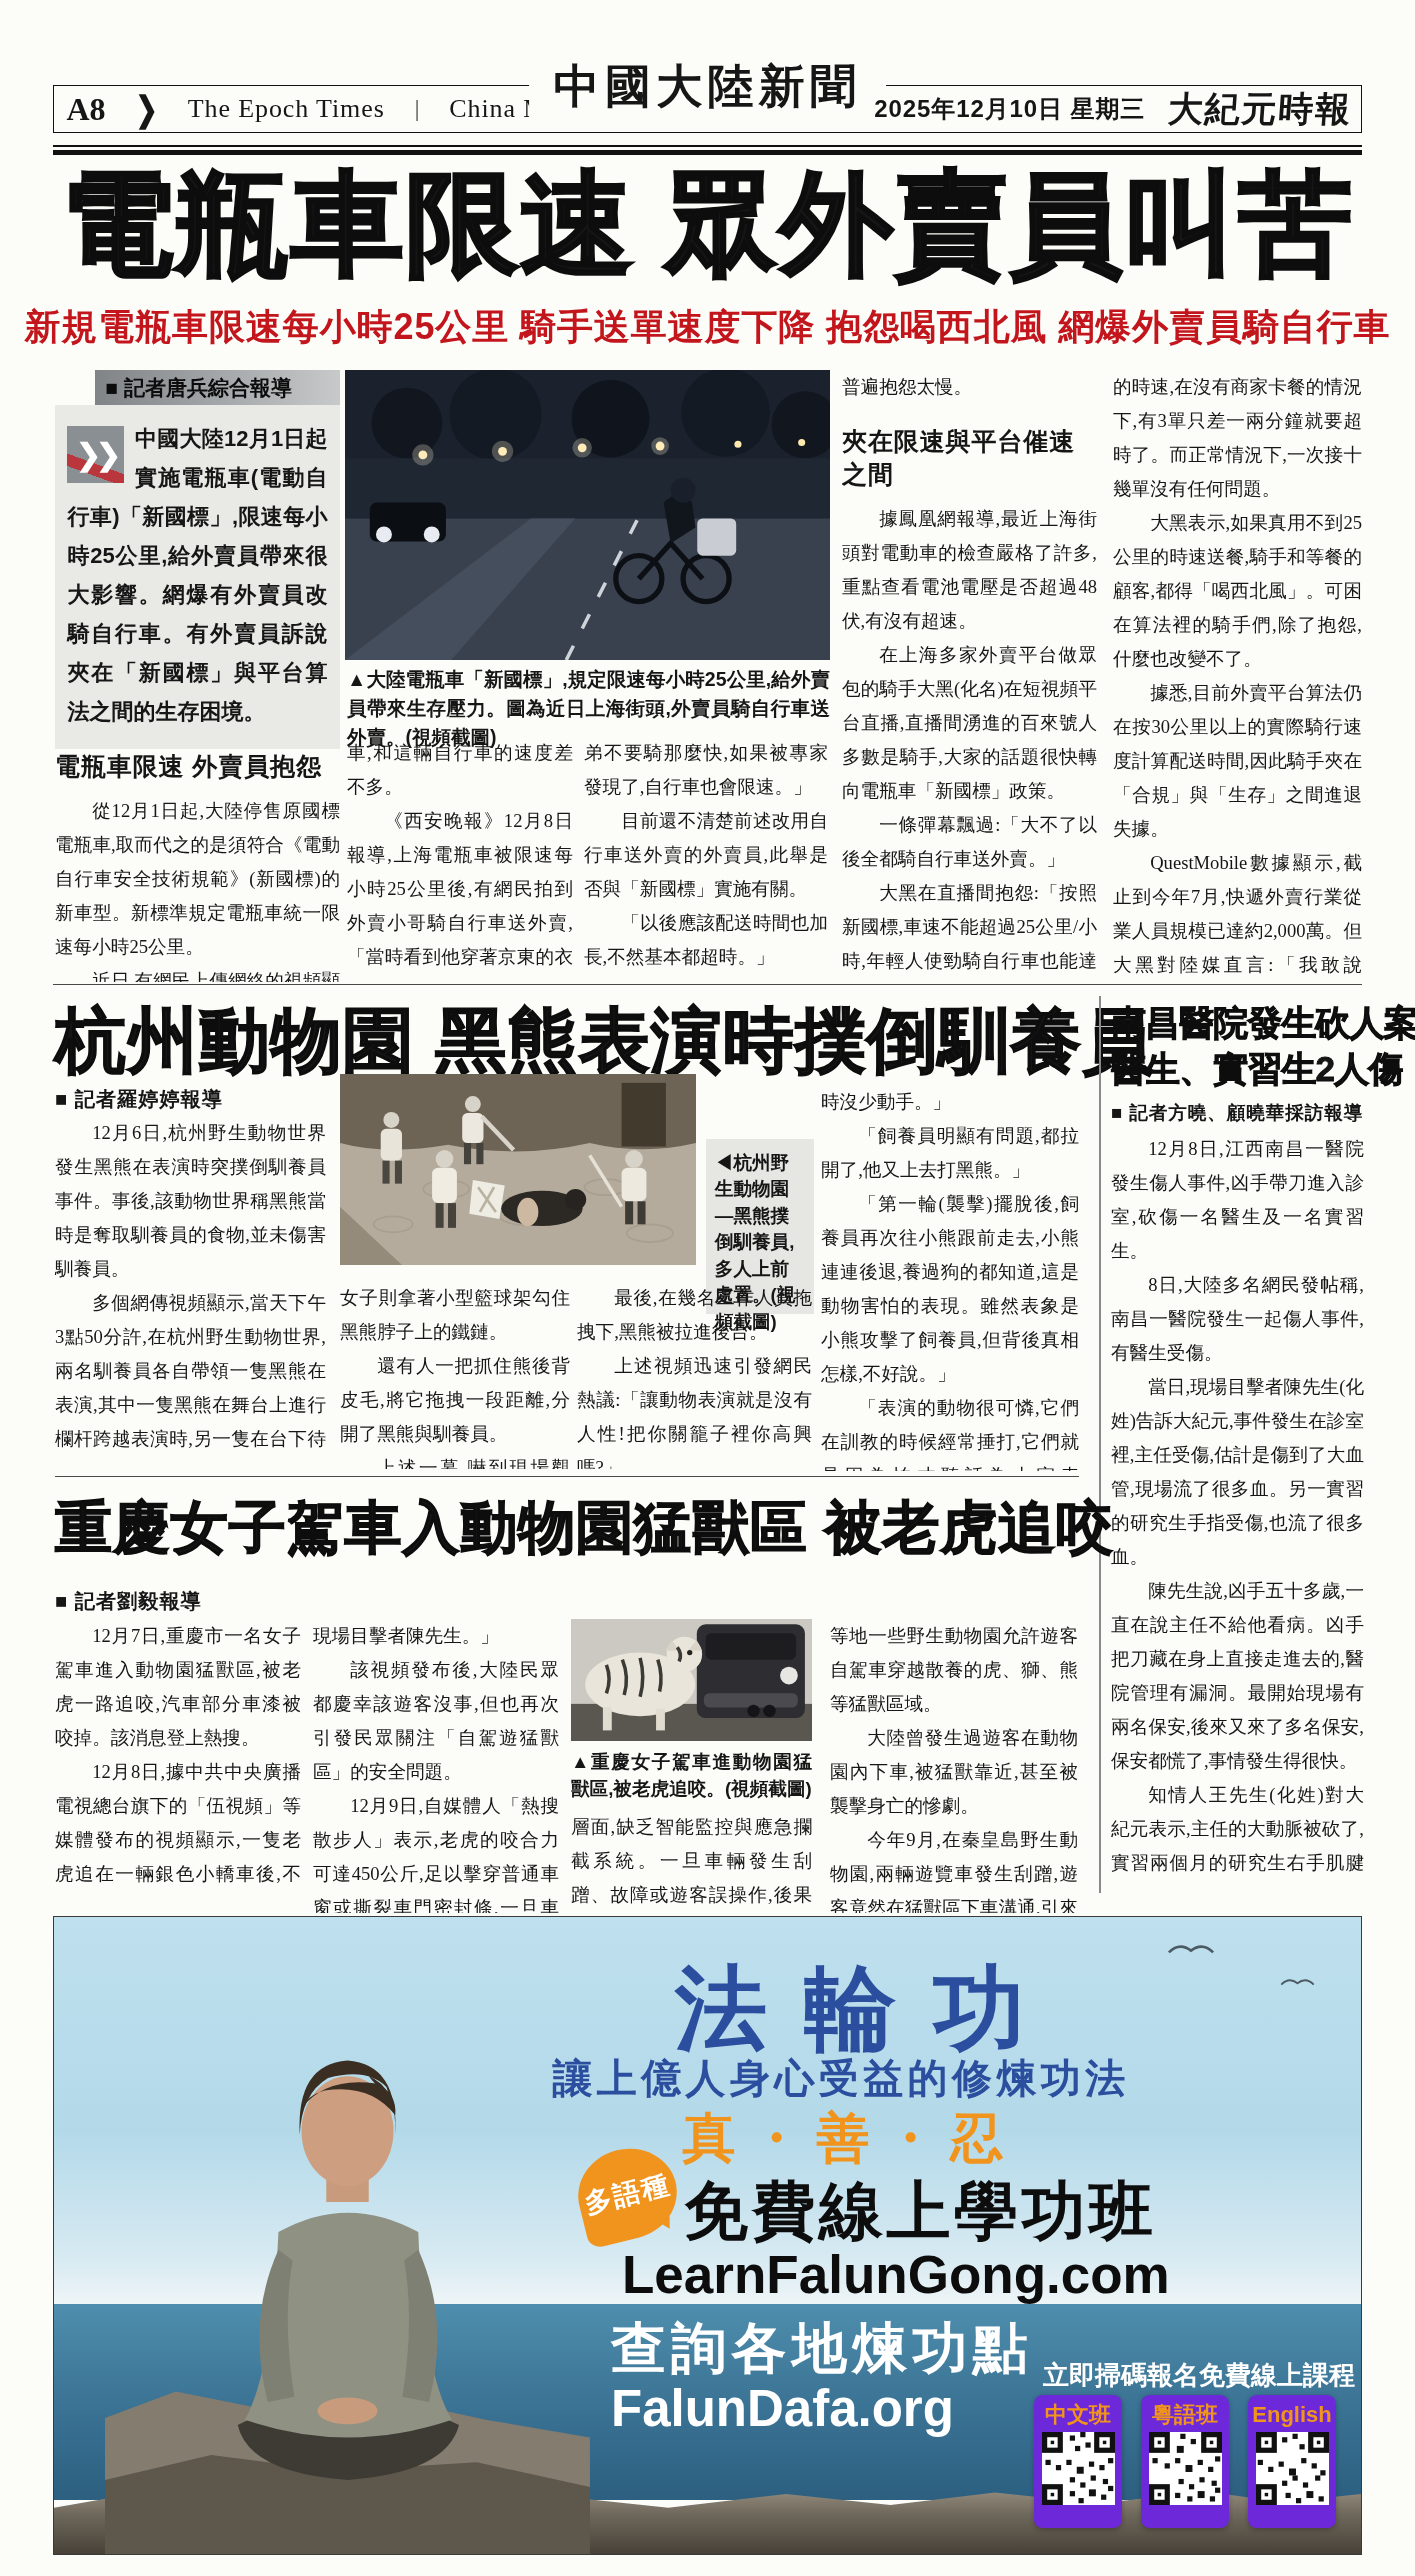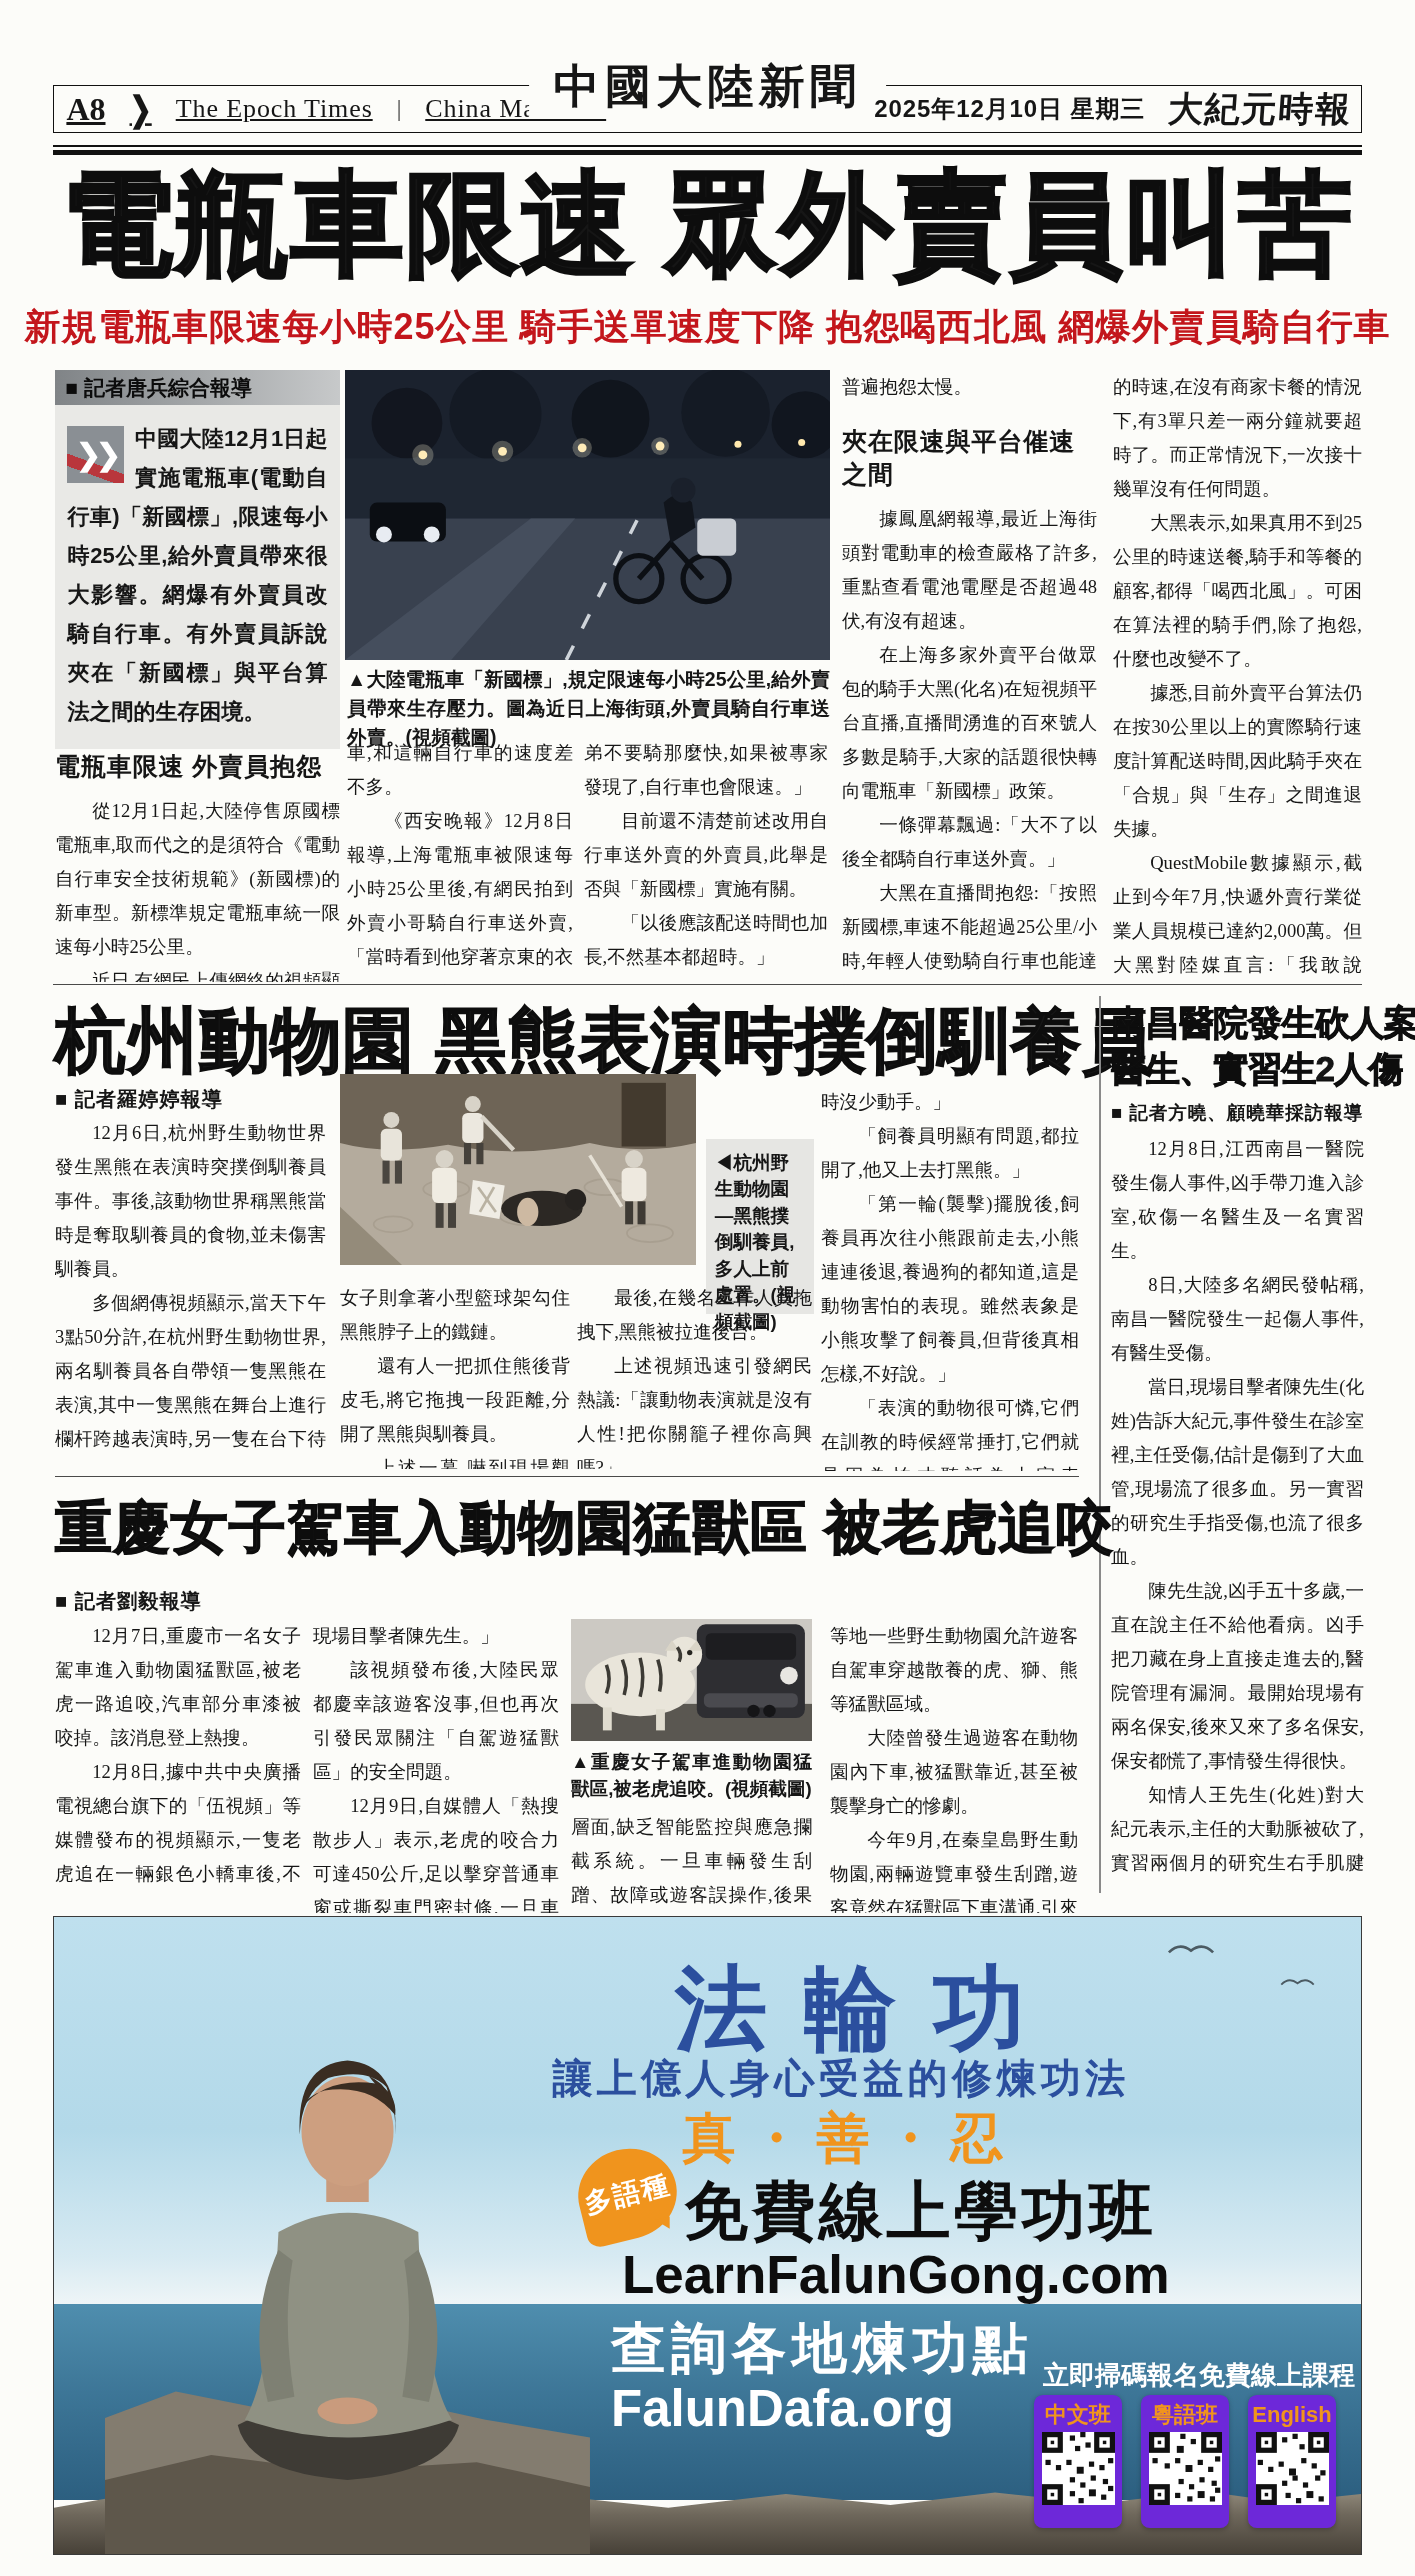--- a/index.html
+++ b/index.html
@@ -3,21 +3,21 @@
 <meta charset="utf-8">
 <style>
   :root{ --red:#c3161c; --ad-blue:#2b4f9e; --ad-orange:#f0941d; }
   *{margin:0;padding:0;box-sizing:border-box;}
   body{background:#e8e8e4;font-family:"Liberation Serif",serif;}
   #page{position:relative;width:1415px;height:2576px;margin:0 auto;background:#fcfcf9;color:#161616;overflow:hidden;}
   .abs{position:absolute;}
 
   
   .header-box{position:absolute;left:53px;top:85px;width:1309px;height:48px;border:1.8px solid #111;}
-  .header-left{display:flex;align-items:center;height:100%;padding-left:12.4px;gap:24px;text-decoration:underline;}
+  .header-left{display:flex;align-items:center;height:100%;padding-left:12.4px;gap:30px;}
   .page-num{font-size:32px;font-weight:700;}
   .chevron{font-size:26.5px;font-weight:700;transform:scaleY(1.3);}
   .brand,.section-en{font-size:26px;letter-spacing:0.9px;}
   .hsep{font-size:23px;color:#333;}
   .section-zh{position:absolute;left:50%;top:-30px;transform:translateX(-50%);background:#fcfcf9;padding:0 25px;font-size:46px;font-weight:900;letter-spacing:5.3px;white-space:nowrap;}
   .header-right{position:absolute;right:8.8px;top:0;height:100%;display:flex;align-items:center;gap:23px;text-align:right;}
   .pub-date{font-family:"Liberation Sans",sans-serif;font-size:24px;font-weight:700;letter-spacing:0.9px;}
   .masthead{font-size:35px;font-weight:900;letter-spacing:1.8px;transform:skewX(-4deg);}
   .double-rule{position:absolute;left:53px;width:1309px;top:145px;height:9.7px;border-top:2.7px solid #111;border-bottom:5.3px solid #111;}
 
@@ -25,21 +25,21 @@
   .main-headline{position:absolute;left:0;top:163px;width:100%;text-align:center;font-size:113px;line-height:1.1;font-weight:900;letter-spacing:1.8px;-webkit-text-stroke:2.7px #0d0d0d;white-space:nowrap;}
   .sub-headline{position:absolute;left:0;top:303px;width:100%;text-align:center;font-family:"Liberation Sans",sans-serif;font-size:36px;font-weight:900;color:var(--red);letter-spacing:0.9px;white-space:nowrap;}
 
   
   .col{position:absolute;overflow:hidden;text-align:justify;}
   .col p{font-size:18.6px;line-height:34px;text-indent:2em;}
   .col p.cont{text-indent:0;}
   .col h3{font-family:"Liberation Sans",sans-serif;font-size:25px;font-weight:900;margin:21px 0 10.6px;text-align:left;letter-spacing:0.9px;}
   .col h3:first-child{margin-top:1.8px;}
   .byline{font-family:"Liberation Sans",sans-serif;font-size:20.3px;font-weight:900;letter-spacing:0.9px;}
-  .byline-strip{height:35px;line-height:35px;background:linear-gradient(90deg,#808487 0%,#c7c9ca 100%);padding-left:10.6px;font-family:"Liberation Sans",sans-serif;font-size:21px;font-weight:900;color:#0c0c0c;}
+  .byline-strip{height:35px;line-height:35px;background:linear-gradient(90deg,#808487 0%,#c7c9ca 100%);padding-left:10.6px;font-family:"Liberation Sans",sans-serif;font-size:21px;font-weight:900;color:#0c0c0c;margin-left:40px;}
   .lead-box{background:#e9e9e6;padding:14px 12.4px 17.7px;}
   .lead-box .lead-text{font-family:"Liberation Sans",sans-serif;font-size:22px;line-height:39px;font-weight:900;text-align:justify;}
   .lead-icon{float:left;width:57px;height:57px;margin:7px 10.6px 3.5px 0;background:linear-gradient(200deg,#8a8f94 0 62%,#b9363c 62% 78%,#8a8f94 78%);color:#fff;font-size:30px;font-weight:900;display:flex;align-items:center;justify-content:center;letter-spacing:-5.3px;font-family:"Liberation Sans",sans-serif;}
   .caption{position:absolute;font-family:"Liberation Sans",sans-serif;font-weight:900;font-size:19.5px;line-height:29px;text-align:justify;}
   .caption-box{position:absolute;background:#e6e6e3;padding:10.6px 8.8px;font-family:"Liberation Sans",sans-serif;font-weight:900;font-size:18.6px;line-height:26.5px;}
   .photo{position:absolute;overflow:hidden;background:#888;}
   .photo svg{display:block;width:100%;height:100%;}
 
   .hrule{position:absolute;border-top:1.8px solid #4a4a4a;}
   .vrule{position:absolute;width:1.8px;background:#8a8a8a;}

